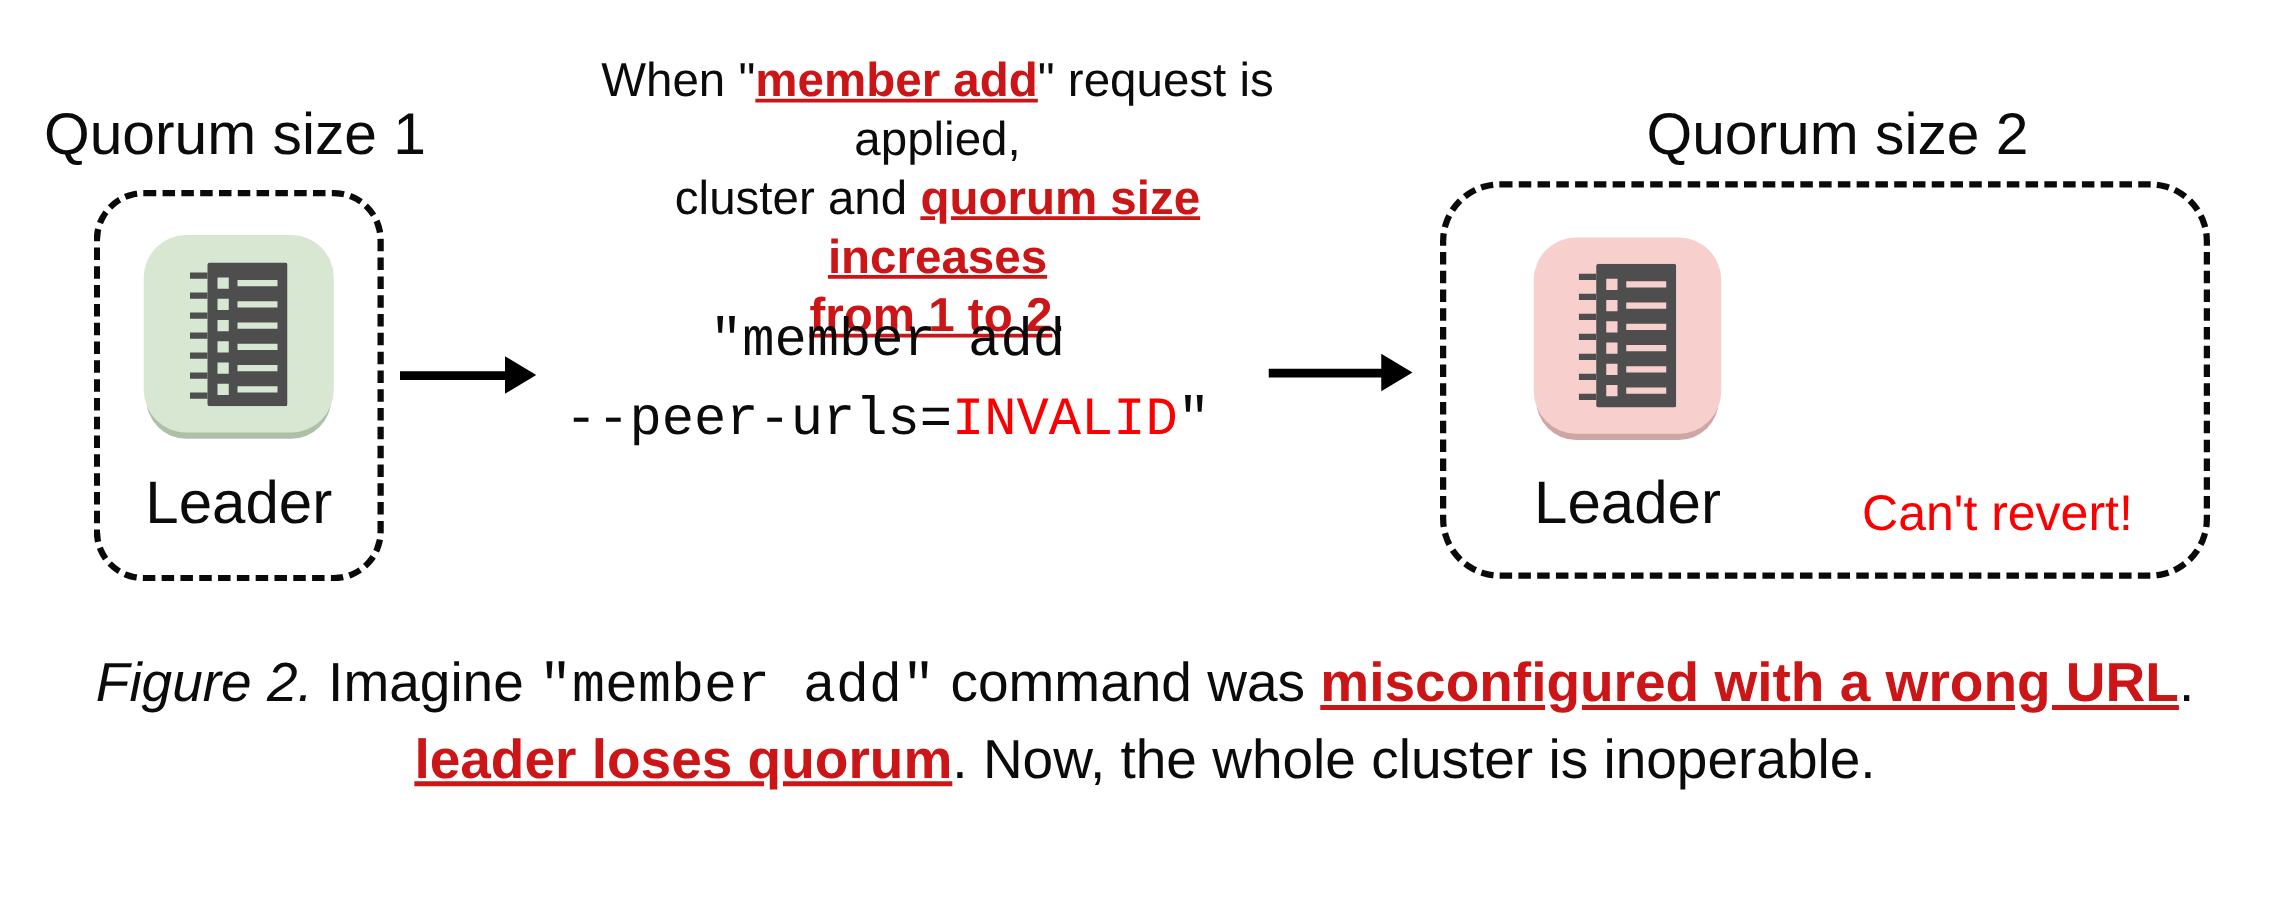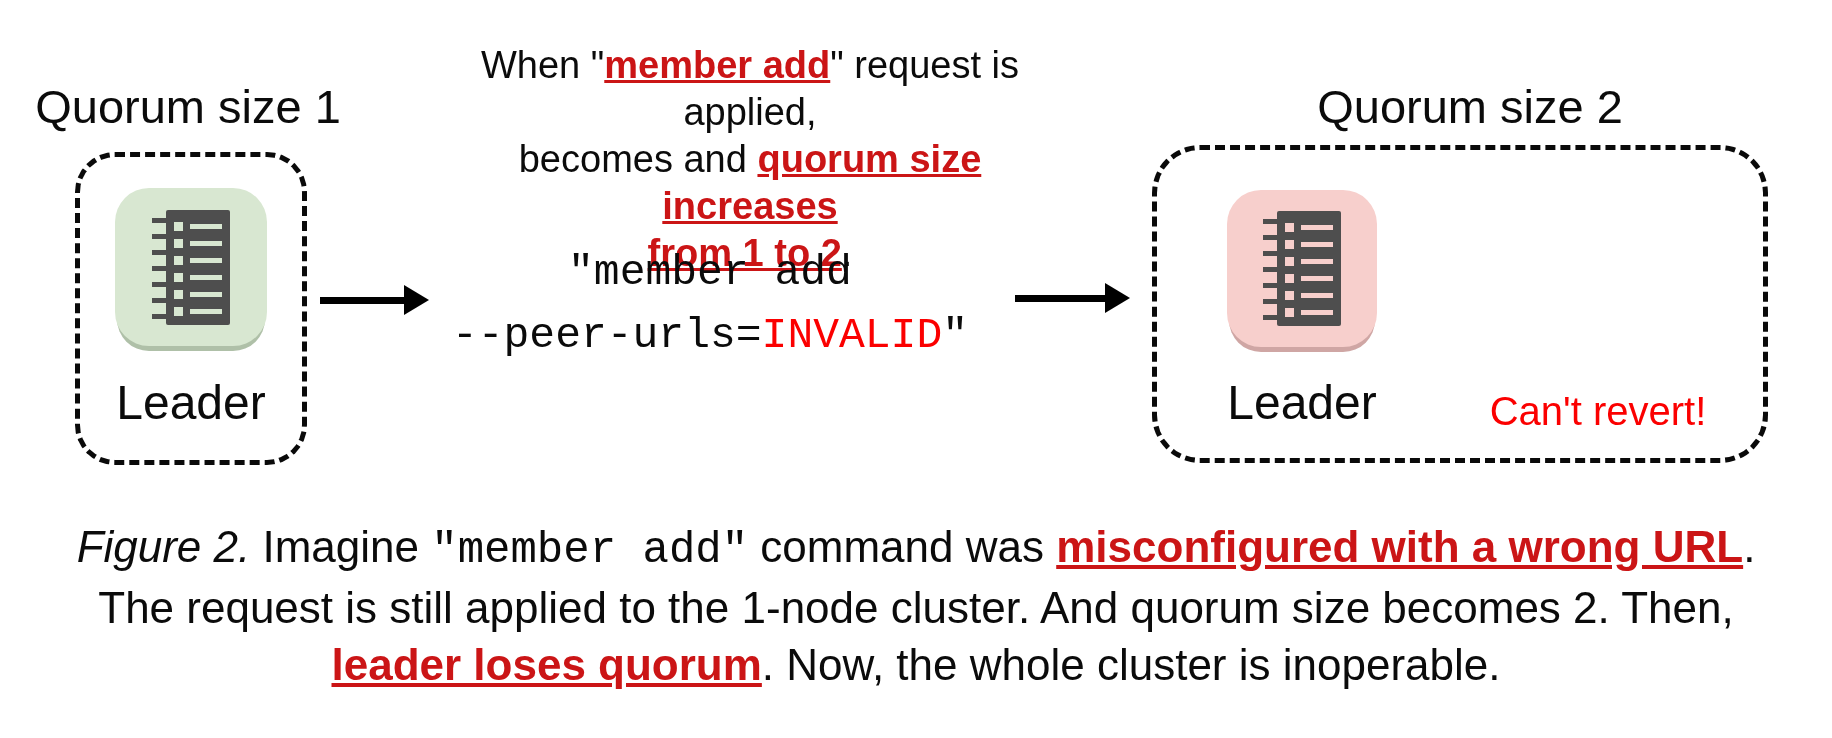--- a/index.html
+++ b/index.html
@@ -104,21 +104,21 @@
 
   <div class="node-label left">Leader</div>
 
   <div class="arrow a1">
     <span class="shaft"></span>
     <span class="head"></span>
   </div>
 
   <div class="annotation">
       <div class="rich-line"><span class="p">When "</span><span class="r">member add</span><span class="p">" request is applied,</span></div>
-      <div class="rich-line"><span class="p">becomes and </span><span class="r">quorum size increases</span></div>
+      <div class="rich-line"><span class="p">cluster and </span><span class="r">quorum size increases</span></div>
       <div class="rich-line"><span class="r">from 1 to 2</span><span class="p">.</span></div>
     </div>
 
   <div class="command">
       <div class="rich-line"><span class="m">"member add</span></div>
       <div class="rich-line"><span class="m">--peer-urls=</span><span class="mr">INVALID</span><span class="m">"</span></div>
     </div>
 
   <div class="arrow a2">
     <span class="shaft"></span>
@@ -158,17 +158,16 @@
     </svg>
   </div>
 
   <div class="node-label right">Leader</div>
 
 
   <div class="warning">Can't revert!</div>
 
   <div class="caption">
       <div class="rich-line"><span class="i">Figure 2.</span><span class="p"> Imagine </span><span class="m">"member add"</span><span class="p"> command was </span><span class="r">misconfigured with a wrong URL</span><span class="p">.</span></div>
-      <div class="rich-line"><span class="p">The request is still applied to the 1-node cluster. And quorum size becomes 2. Then,</span></div>
       <div class="rich-line"><span class="r">leader loses quorum</span><span class="p">. Now, the whole cluster is inoperable.</span></div>
     </div>
 
 </div>
 
 </body></html>

